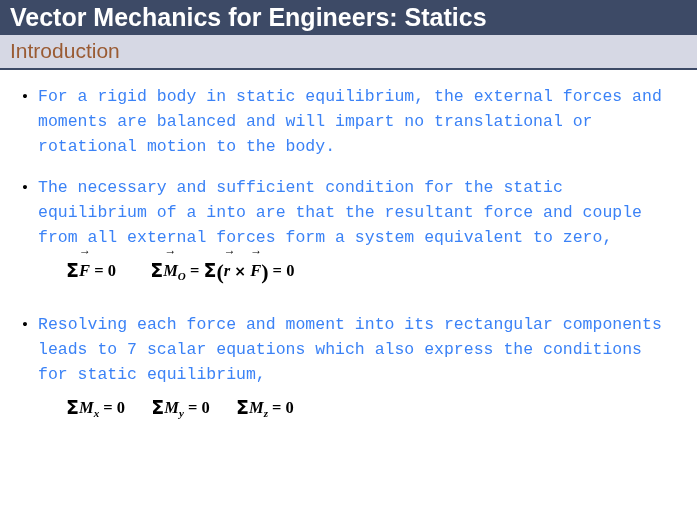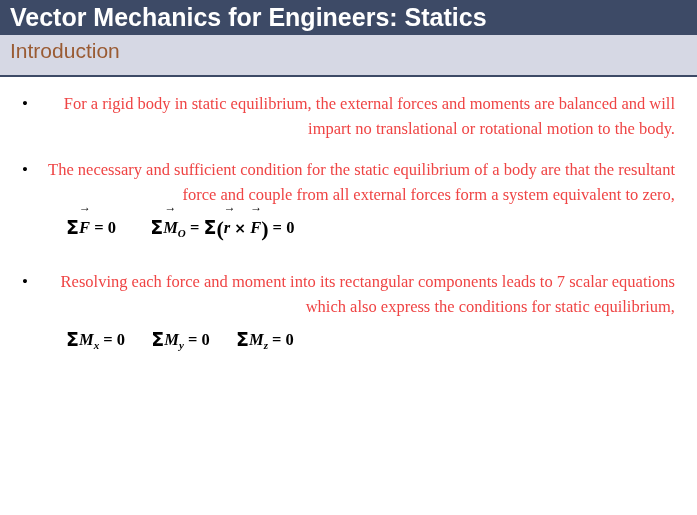--- a/index.html
+++ b/index.html
@@ -30,21 +30,21 @@
     padding: 1px 0 2px 10px;
     letter-spacing: 0px;
     white-space: nowrap;
   }
   .subtitle-bar {
     background: #d6d8e4;
     color: #9a5b33;
     font-family: "Liberation Sans", sans-serif;
     font-size: 21px;
     line-height: 28px;
-    padding: 2px 0 10px 10px;
+    padding: 2px 0 3px 10px;
     border-bottom: 2px solid #3d4a66;
     white-space: nowrap;
   }
   .content {
     padding: 14px 22px 0 22px;
   }
   .bullet-row {
     display: flex;
     align-items: flex-start;
     margin-bottom: 4px;
@@ -54,22 +54,23 @@
     flex: 0 0 16px;
     font-size: 17px;
     line-height: 25px;
     color: #000000;
     text-align: left;
   }
   .bullet-text {
     flex: 1 1 auto;
     font-size: 16.5px;
     line-height: 25px;
-    color: #ef4444;
-    text-align: right;
+    color: #3b82f6;
+    text-align: left;
+    font-family: Liberation Mono, monospace;
   }
   .eq-block {
     margin: 6px 0 10px 44px;
     font-size: 16.5px;
     color: #000000;
     white-space: nowrap;
   }
   .eq-line {
     line-height: 28px;
     font-weight: bold;
@@ -132,21 +133,21 @@
 
     <div class="bullet-row">
       <span class="bullet-mark">•</span>
       <span class="bullet-text">For a rigid body in static equilibrium, the external forces and moments are balanced and will impart no translational or rotational motion to the body.</span>
     </div>
 
     <div class="spacer-block"></div>
 
     <div class="bullet-row">
       <span class="bullet-mark">•</span>
-      <span class="bullet-text">The necessary and sufficient condition for the static equilibrium of a body are that the resultant force and couple from all external forces form a system equivalent to zero,</span>
+      <span class="bullet-text">The necessary and sufficient condition for the static equilibrium of a into are that the resultant force and couple from all external forces form a system equivalent to zero,</span>
     </div>
 
     <div class="eq-block">
       <div class="eq-line">
         <span class="eq-item"><span class="sum">Σ</span><span class="var vec">F</span> <span>= 0</span></span>
         <span class="gap-md"></span>
         <span class="eq-item"><span class="sum">Σ</span><span class="var vec">M</span><span class="sub">O</span> <span>=</span> <span class="sum">Σ</span><span class="paren">(</span><span class="var vec">r</span> <span class="times">×</span> <span class="var vec">F</span><span class="paren">)</span> <span>= 0</span></span>
       </div>
     </div>
 

